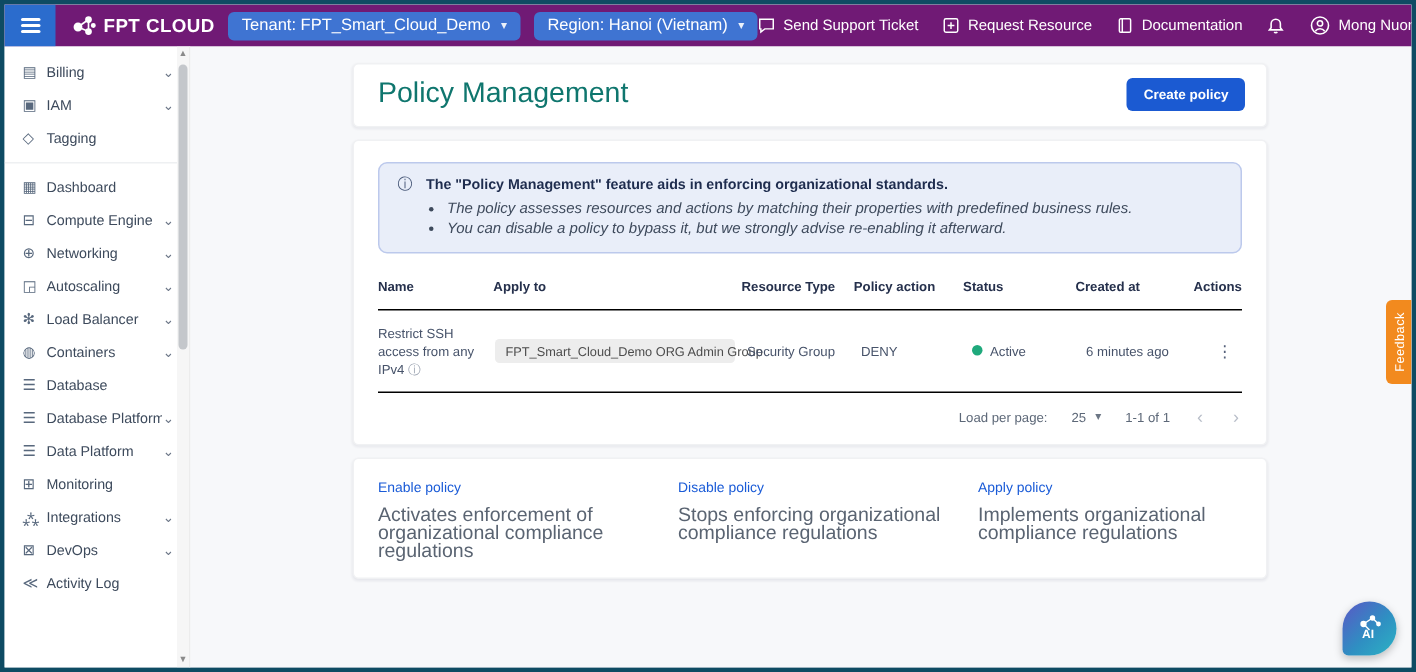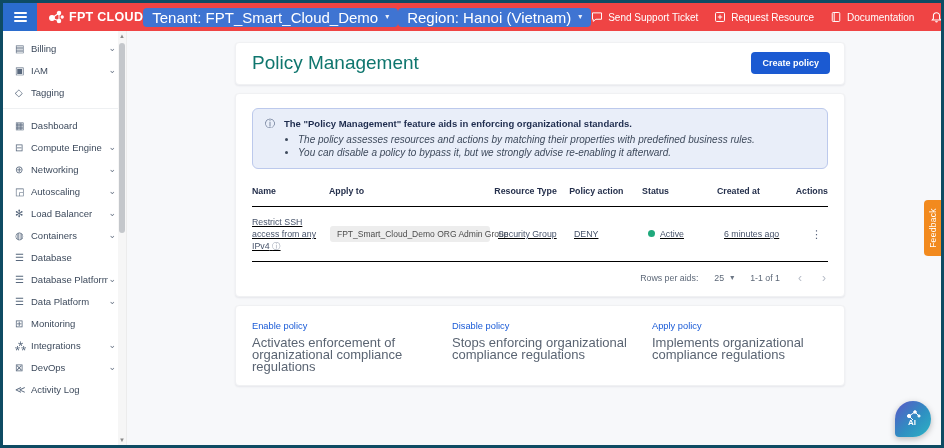--- a/index.html
+++ b/index.html
@@ -1,27 +1,27 @@
 <!DOCTYPE html>
 <html><head>
 <meta charset="utf-8">
 <style>
   * { margin:0; padding:0; box-sizing:border-box; }
   html,body { width:944px; height:448px; font-family:"Liberation Sans", sans-serif; background:#e8e8e8; }
   .frame { position:relative; width:944px; height:448px; border:3px solid #0e4b63; background:#f7f8fa; overflow:hidden; }
 
   
-  .topbar { position:absolute; left:0; top:0; right:0; height:28px; background:#ef4444; display:flex; align-items:center; color:#fff; }
+  .topbar { position:absolute; left:0; top:0; right:0; height:28px; background:#701a75; display:flex; align-items:center; color:#fff; }
   .hamburger { width:34px; height:28px; background:#2b6ccd; display:flex; align-items:center; justify-content:center; cursor:pointer; flex:0 0 auto; }
   .hamburger .bars { width:13px; }
   .hamburger .bars i { display:block; height:2px; background:#fff; margin:2px 0; border-radius:1px; }
   .logo { display:flex; align-items:center; gap:5px; margin-left:10px; flex:0 0 auto; }
   .logo-text { font-size:12.5px; font-weight:bold; letter-spacing:.3px; }
   .pill { display:flex; align-items:center; gap:7px; background:#3f74d2; border:none; color:#fff; font-family:inherit;
-          font-size:15px; height:19px; padding:0 9px; border-radius:4px; cursor:pointer; white-space:nowrap; }
+          font-size:11px; height:19px; padding:0 9px; border-radius:4px; margin-left:9px; cursor:pointer; white-space:nowrap; }
   .caret { font-size:8px; line-height:1; opacity:.9; }
   .caret::before { content:"▾"; }
   .top-spacer { flex:1 1 auto; }
   .toplink { display:flex; align-items:center; gap:5px; font-size:10px; color:#fff; text-decoration:none; margin-right:16px; cursor:pointer; white-space:nowrap; }
   .bell { margin-right:16px; cursor:pointer; display:flex; }
   .usermenu { display:flex; align-items:center; gap:5px; font-size:10px; margin-right:12px; cursor:pointer; white-space:nowrap; }
 
   
   .body-row { position:absolute; top:28px; left:0; right:0; bottom:0; display:flex; }
 
@@ -61,21 +61,21 @@
   .alert .info-ic { color:#4a5a7a; font-size:10px; line-height:13px; }
   .info-ic::before { content:"ⓘ"; }
   .alert-title { font-size:9.5px; font-weight:bold; color:#1e2c4e; line-height:13px; }
   .alert ul { margin:3px 0 0 14px; }
   .alert li { font-size:10px; color:#3e4a5c; line-height:13px;font-style:italic; }
 
   .tbl { margin:6px 16px 0 16px; }
   .trow { display:flex; align-items:center; border-bottom:1px solid #000000; }
   .thead { height:32px; }
   .thead .cell { font-size:8.8px; font-weight:bold; color:#25304c; }
-  .tdata { padding:9px 0;text-decoration:underline; }
+  .tdata { padding:9px 0; }
   .tdata .cell { font-size:8.8px; color:#47536a; }
   .c-name { width:78px; padding-right:6px; line-height:12px; }
   .c-apply { width:168px; }
   .c-rtype { width:76px; }
   .c-paction { width:74px; }
   .c-status { width:76px; }
   .c-created { width:80px; }
   .c-actions { flex:1; text-align:right; }
   .chip { display:inline-block; background:#ededed; color:#4c4c4c; border-radius:3px; padding:3px 7px; font-size:8.5px; max-width:160px; white-space:nowrap; }
   .dot { display:inline-block; width:7px; height:7px; border-radius:50%; background:#1fa97c; margin-right:5px; vertical-align:0px; }
@@ -313,21 +313,21 @@
                 <span class="dot"></span><span>Active</span>
               </div>
               <div class="cell c-created">6 minutes ago</div>
               <div class="cell c-actions">
                 <span class="kebab"></span>
               </div>
             </div>
           </div>
 
           <div class="paging">
-            <span>Rows per aids:</span>
+            <span>Load per page:</span>
             <span class="rpp">
               <span>25</span>
               <span class="caret"></span>
             </span>
             <span>1-1 of 1</span>
             <span class="pg-arrow">‹</span>
             <span class="pg-arrow">›</span>
           </div>
         </section>
 

